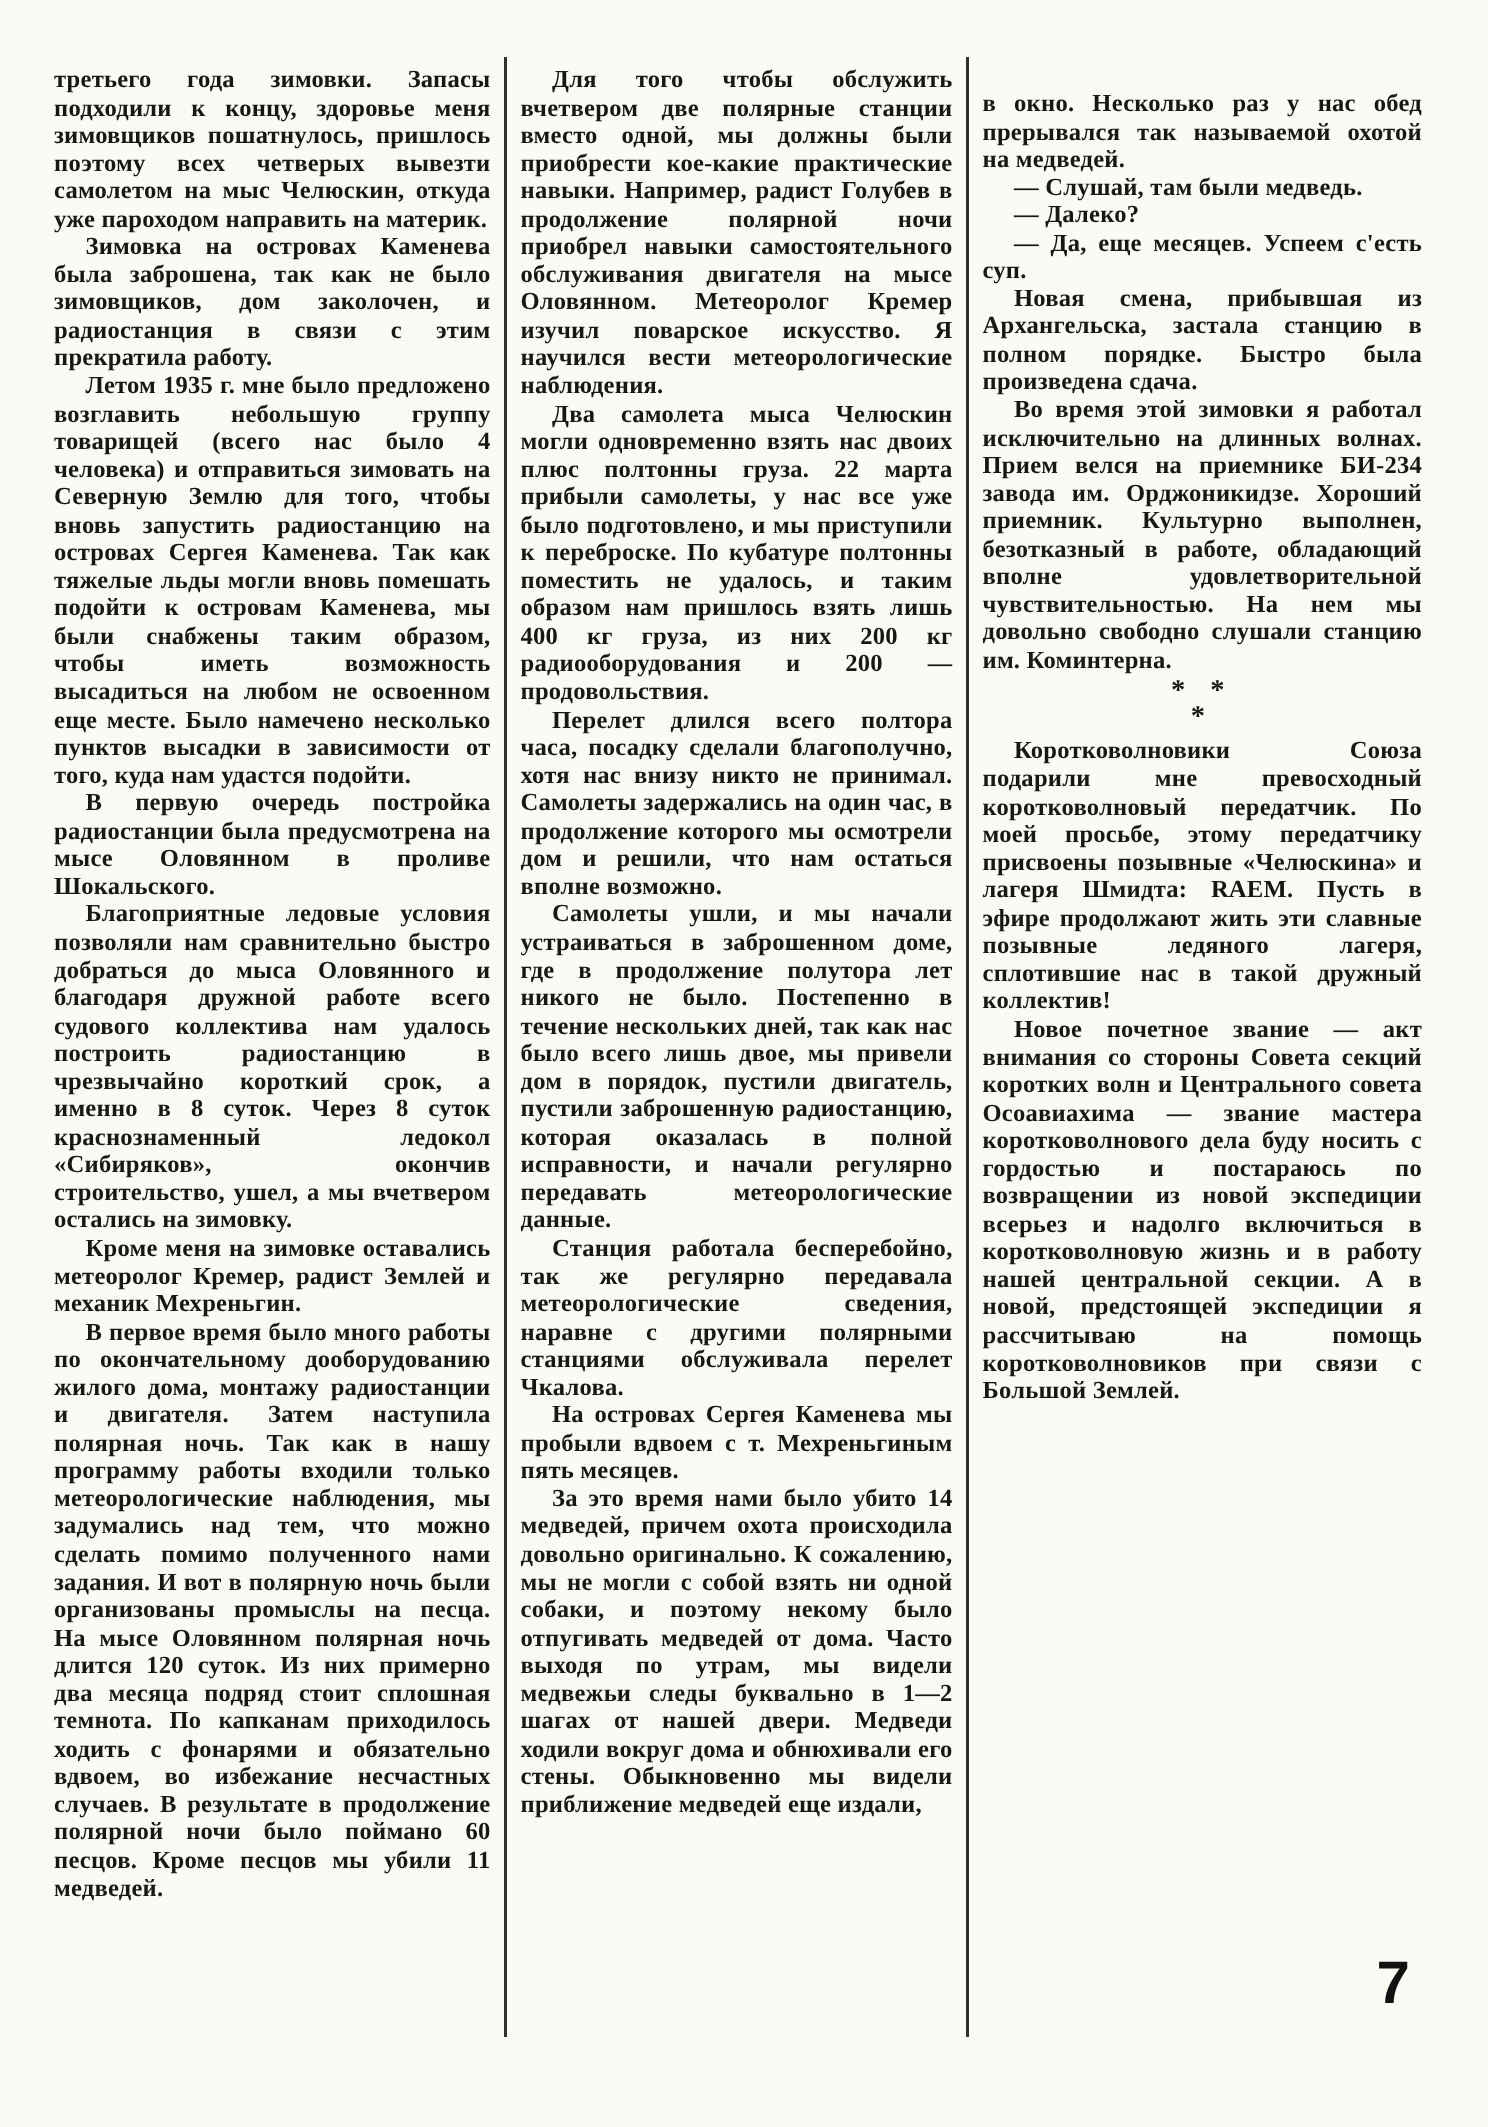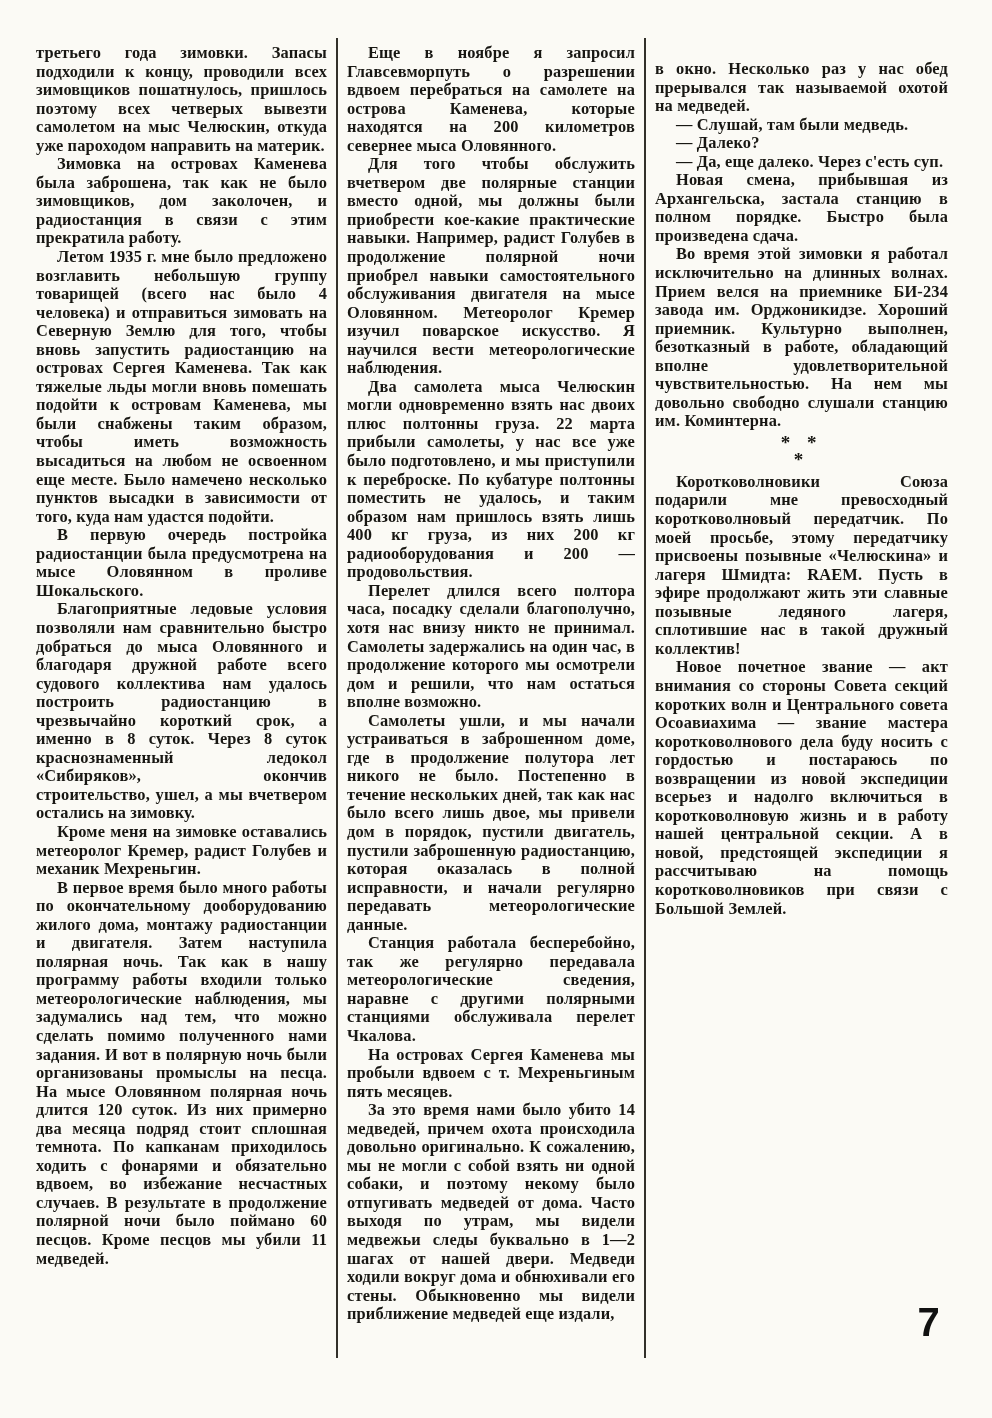--- a/index.html
+++ b/index.html
@@ -54,45 +54,44 @@
     font-size:40px;
     line-height:1;
     color:#111;
   }
 </style>
 </head>
 <body>
 
 <div class="page">
   <div class="col col-1">
-      <p class="para noindent">третьего года зимовки. Запасы подходили к концу, проводили всех зимовщиков пошатнулось, пришлось поэтому всех четверых вывезти самолетом на мыс Челюскин, откуда уже пароходом направить на материк.</p>
+      <p class="para noindent">третьего года зимовки. Запасы подходили к концу, здоровье меня зимовщиков пошатнулось, пришлось поэтому всех четверых вывезти самолетом на мыс Челюскин, откуда уже пароходом направить на материк.</p>
       <p class="para">Зимовка на островах Каменева была заброшена, так как не было зимовщиков, дом заколочен, и радиостанция в связи с этим прекратила работу.</p>
       <p class="para">Летом 1935 г. мне было предложено возглавить небольшую группу товарищей (всего нас было 4 человека) и отправиться зимовать на Северную Землю для того, чтобы вновь запустить радиостанцию на островах Сергея Каменева. Так как тяжелые льды могли вновь помешать подойти к островам Каменева, мы были снабжены таким образом, чтобы иметь возможность высадиться на любом не освоенном еще месте. Было намечено несколько пунктов высадки в зависимости от того, куда нам удастся подойти.</p>
       <p class="para">В первую очередь постройка радиостанции была предусмотрена на мысе Оловянном в проливе Шокальского.</p>
       <p class="para">Благоприятные ледовые условия позволяли нам сравнительно быстро добраться до мыса Оловянного и благодаря дружной работе всего судового коллектива нам удалось построить радиостанцию в чрезвычайно короткий срок, а именно в 8 суток. Через 8 суток краснознаменный ледокол «Сибиряков», окончив строительство, ушел, а мы вчетвером остались на зимовку.</p>
-      <p class="para">Кроме меня на зимовке оставались метеоролог Кремер, радист Голубев и механик Мехреньгин.</p>
+      <p class="para">Кроме меня на зимовке оставались метеоролог Кремер, радист Землей и механик Мехреньгин.</p>
       <p class="para">В первое время было много работы по окончательному дооборудованию жилого дома, монтажу радиостанции и двигателя. Затем наступила полярная ночь. Так как в нашу программу работы входили только метеорологические наблюдения, мы задумались над тем, что можно сделать помимо полученного нами задания. И вот в полярную ночь были организованы промыслы на песца. На мысе Оловянном полярная ночь длится 120 суток. Из них примерно два месяца подряд стоит сплошная темнота. По капканам приходилось ходить с фонарями и обязательно вдвоем, во избежание несчастных случаев. В результате в продолжение полярной ночи было поймано 60 песцов. Кроме песцов мы убили 11 медведей.</p>
     </div>
   <div class="vrule"></div>
   <div class="col col-2">
-      <p class="para">Еще в ноябре я запросил Главсевморпуть о разрешении вдвоем перебраться на самолете на острова Каменева, которые находятся на 200 километров севернее мыса Оловянного.</p>
       <p class="para">Для того чтобы обслужить вчетвером две полярные станции вместо одной, мы должны были приобрести кое-какие практические навыки. Например, радист Голубев в продолжение полярной ночи приобрел навыки самостоятельного обслуживания двигателя на мысе Оловянном. Метеоролог Кремер изучил поварское искусство. Я научился вести метеорологические наблюдения.</p>
       <p class="para">Два самолета мыса Челюскин могли одновременно взять нас двоих плюс полтонны груза. 22 марта прибыли самолеты, у нас все уже было подготовлено, и мы приступили к переброске. По кубатуре полтонны поместить не удалось, и таким образом нам пришлось взять лишь 400 кг груза, из них 200 кг радиооборудования и 200 — продовольствия.</p>
       <p class="para">Перелет длился всего полтора часа, посадку сделали благополучно, хотя нас внизу никто не принимал. Самолеты задержались на один час, в продолжение которого мы осмотрели дом и решили, что нам остаться вполне возможно.</p>
       <p class="para">Самолеты ушли, и мы начали устраиваться в заброшенном доме, где в продолжение полутора лет никого не было. Постепенно в течение нескольких дней, так как нас было всего лишь двое, мы привели дом в порядок, пустили двигатель, пустили заброшенную радиостанцию, которая оказалась в полной исправности, и начали регулярно передавать метеорологические данные.</p>
       <p class="para">Станция работала бесперебойно, так же регулярно передавала метеорологические сведения, наравне с другими полярными станциями обслуживала перелет Чкалова.</p>
       <p class="para">На островах Сергея Каменева мы пробыли вдвоем с т. Мехреньгиным пять месяцев.</p>
       <p class="para">За это время нами было убито 14 медведей, причем охота происходила довольно оригинально. К сожалению, мы не могли с собой взять ни одной собаки, и поэтому некому было отпугивать медведей от дома. Часто выходя по утрам, мы видели медвежьи следы буквально в 1—2 шагах от нашей двери. Медведи ходили вокруг дома и обнюхивали его стены. Обыкновенно мы видели приближение медведей еще издали,</p>
     </div>
   <div class="vrule"></div>
   <div class="col col-3">
       <p class="para noindent">в окно. Несколько раз у нас обед прерывался так называемой охотой на медведей.</p>
       <p class="para">— Слушай, там были медведь.</p>
       <p class="para">— Далеко?</p>
-      <p class="para">— Да, еще далеко. Через с'есть суп.</p>
+      <p class="para">— Да, еще месяцев. Успеем с'есть суп.</p>
       <p class="para">Новая смена, прибывшая из Архангельска, застала станцию в полном порядке. Быстро была произведена сдача.</p>
       <p class="para">Во время этой зимовки я работал исключительно на длинных волнах. Прием велся на приемнике БИ-234 завода им. Орджоникидзе. Хороший приемник. Культурно выполнен, безотказный в работе, обладающий вполне удовлетворительной чувствительностью. На нем мы довольно свободно слушали станцию им. Коминтерна.</p>
       <div class="stars">
         <div>* *</div>
         <div>*</div>
       </div>
       <p class="para">Коротковолновики Союза подарили мне превосходный коротковолновый передатчик. По моей просьбе, этому передатчику присвоены позывные «Челюскина» и лагеря Шмидта: RAEM. Пусть в эфире продолжают жить эти славные позывные ледяного лагеря, сплотившие нас в такой дружный коллектив!</p>
       <p class="para">Новое почетное звание — акт внимания со стороны Совета секций коротких волн и Центрального совета Осоавиахима — звание мастера коротковолнового дела буду носить с гордостью и постараюсь по возвращении из новой экспедиции всерьез и надолго включиться в коротковолновую жизнь и в работу нашей центральной секции. А в новой, предстоящей экспедиции я рассчитываю на помощь коротковолновиков при связи с Большой Землей.</p>
     </div>
   <div class="page-number">7</div>

